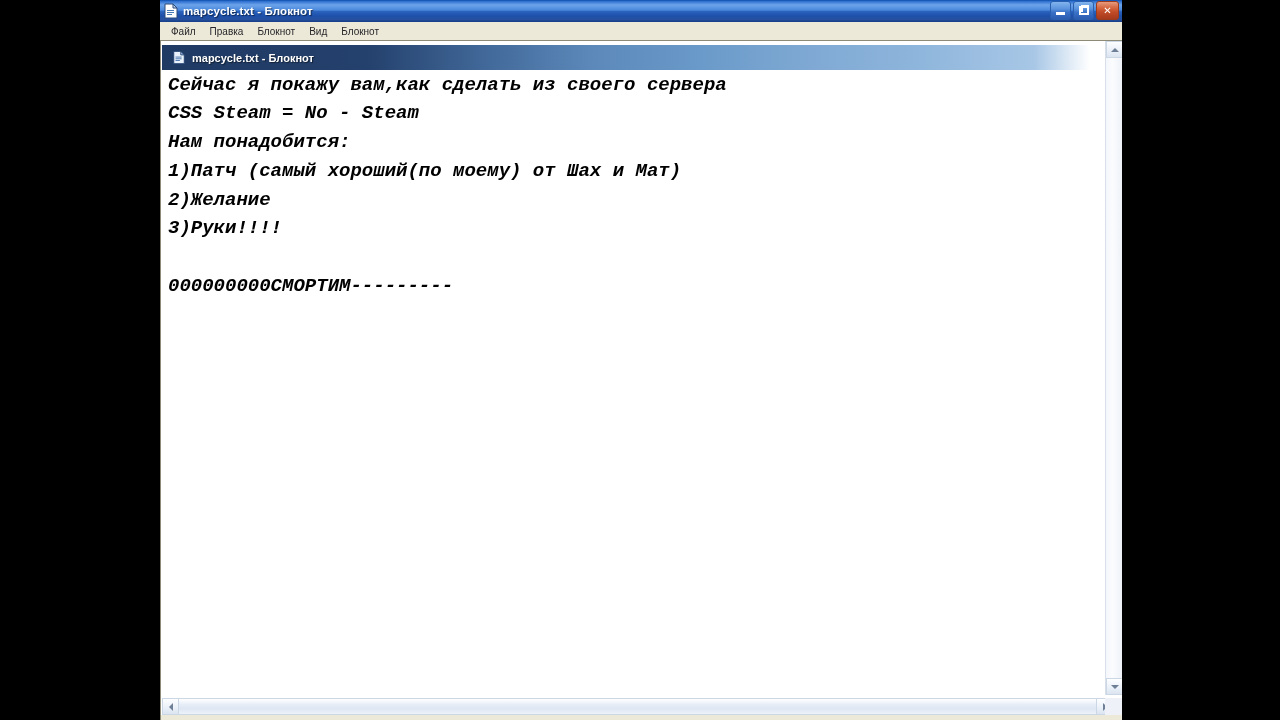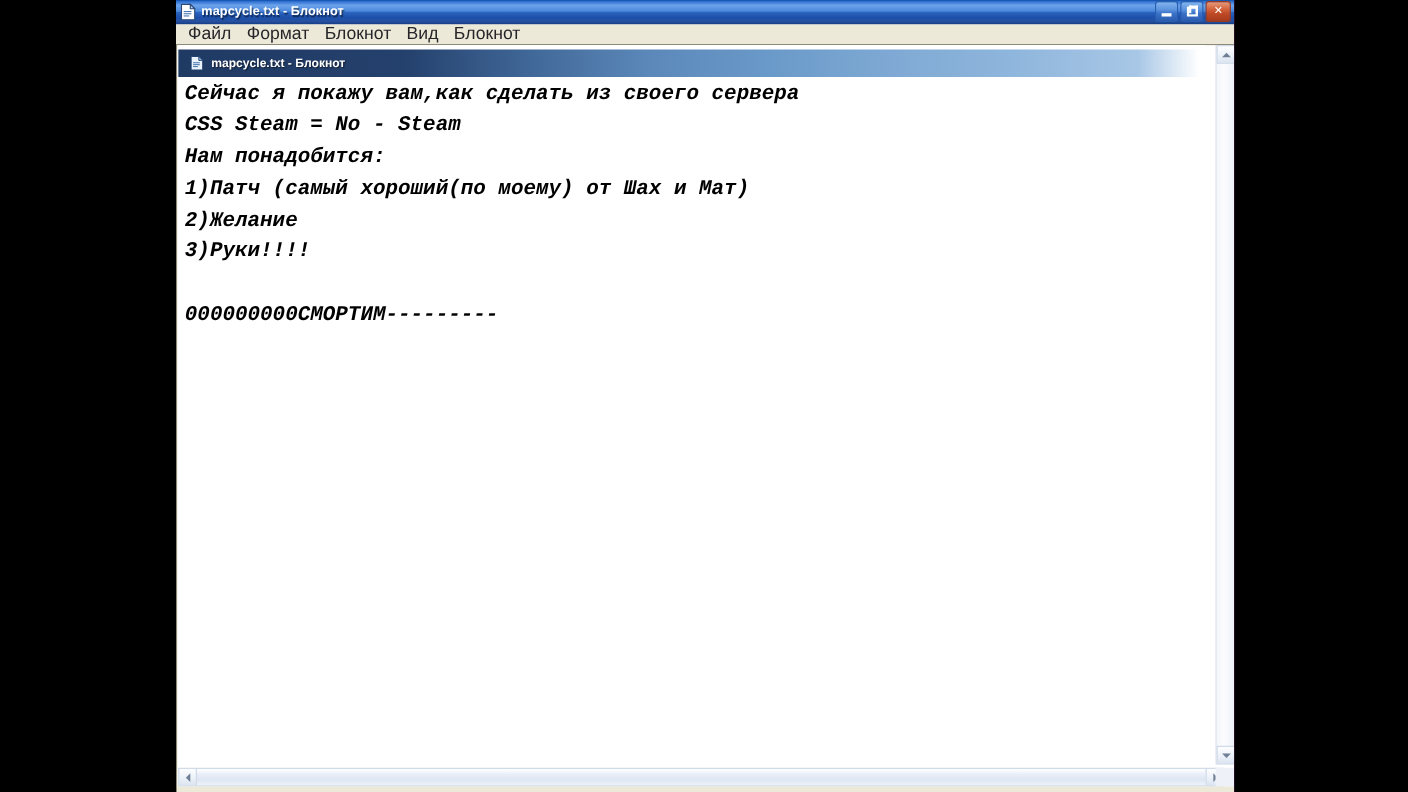--- a/index.html
+++ b/index.html
@@ -133,21 +133,21 @@
   #menubar {
     height: 19px;
     background: #ece9d8;
     display: flex;
     align-items: center;
     padding-left: 4px;
     border-bottom: 1px solid #d7d3c0;
     box-sizing: border-box;
   }
   .menu-item {
-    font-size: 16px;
+    font-size: 10px;
     color: #26262a;
     padding: 2px 7px 2px 7px;
     white-space: nowrap;
     cursor: default;
   }
 
   
   #client {
     position: absolute;
     left: 0;
@@ -329,21 +329,21 @@
           <span class="box2"></span>
         </div>
         <div class="winbtn close">
           <span class="glyph">✕</span>
         </div>
       </div>
     </div>
 
     <div id="menubar">
       <div class="menu-item">Файл</div>
-      <div class="menu-item">Формат</div>
+      <div class="menu-item">Правка</div>
       <div class="menu-item">Блокнот</div>
       <div class="menu-item">Вид</div>
       <div class="menu-item">Блокнот</div>
     </div>
 
     <div id="client">
 
       <div id="textarea-region">
         <pre id="doc-text">Привет читателю!
 Сейчас я покажу вам,как сделать из своего сервера

